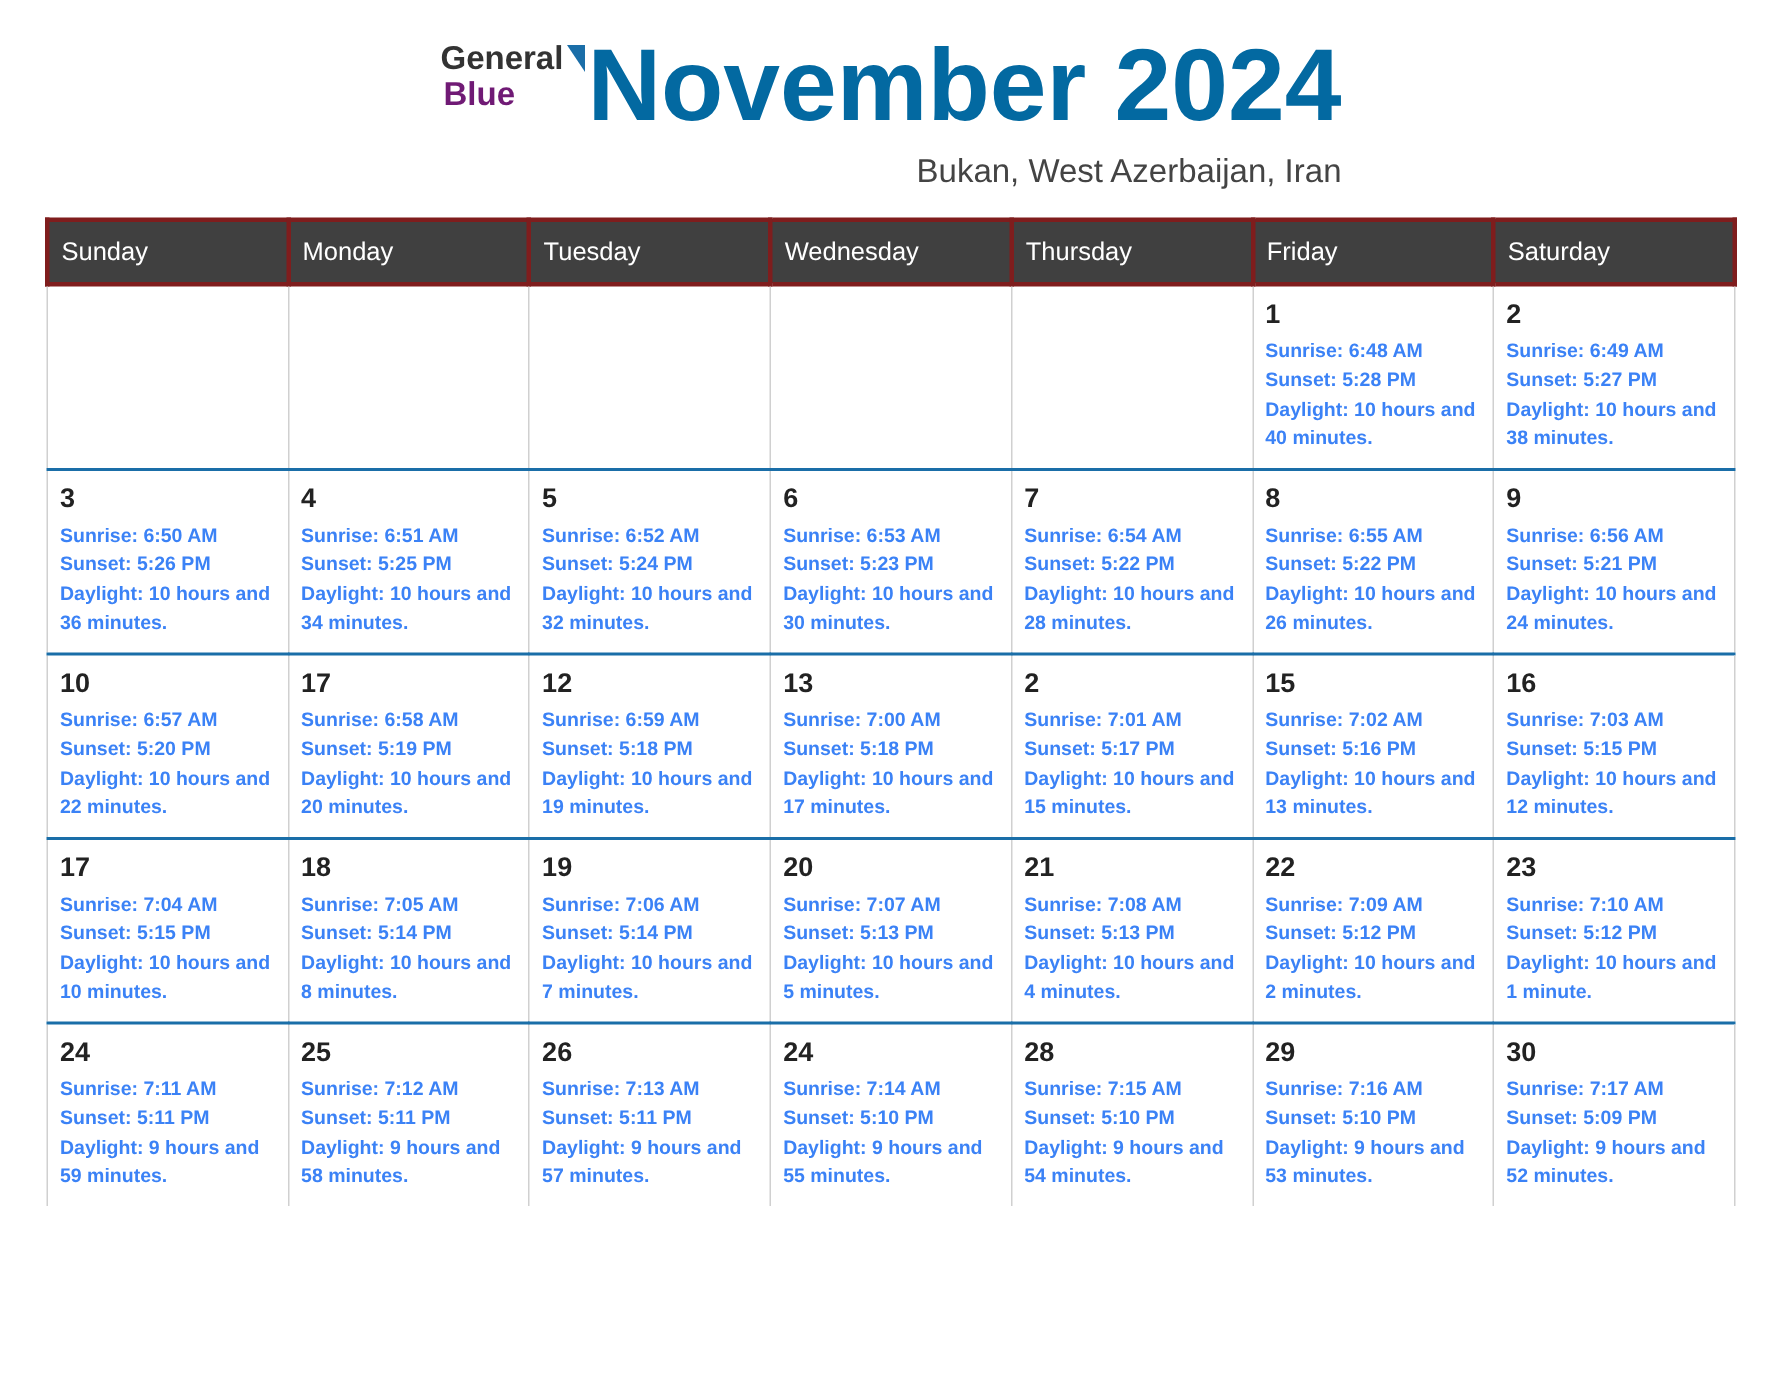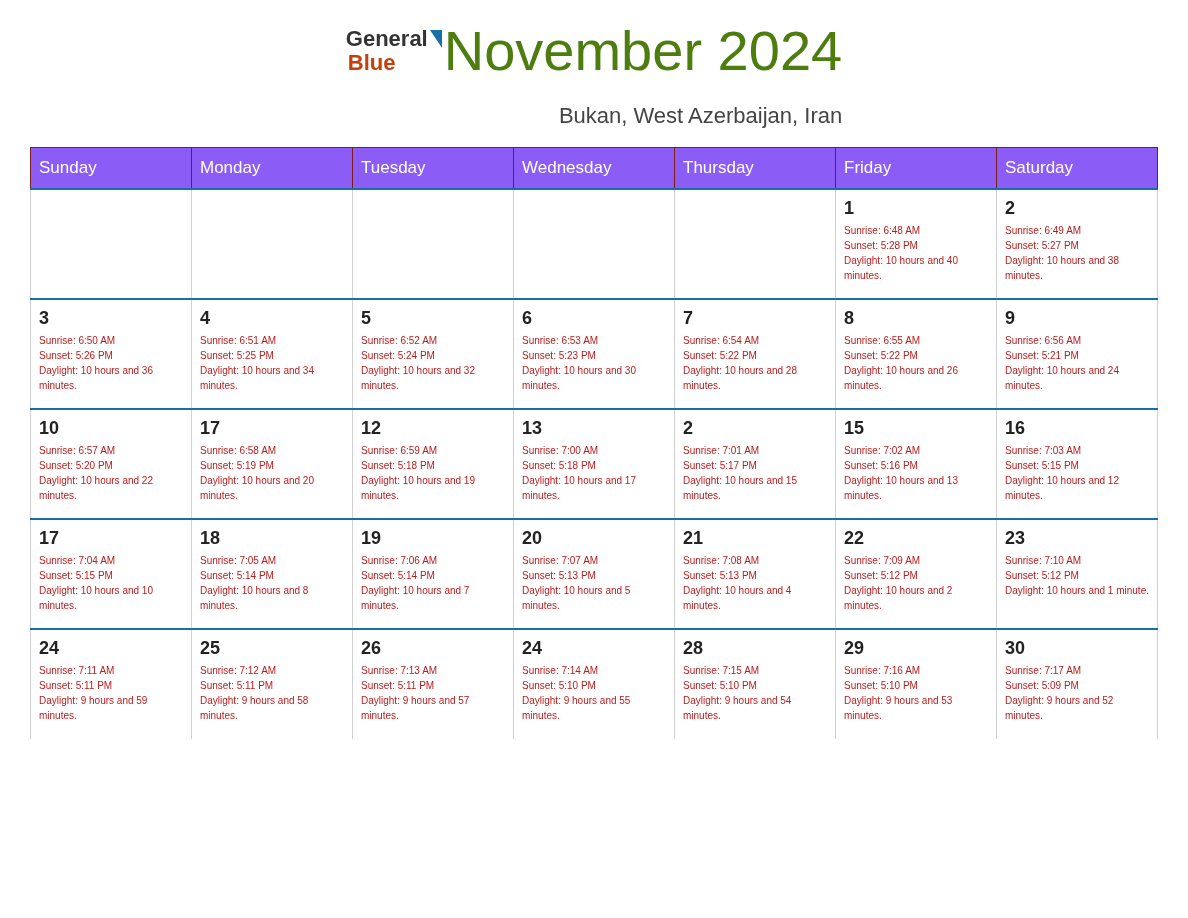--- a/index.html
+++ b/index.html
@@ -38,51 +38,51 @@
       border-left: 12px solid transparent;
       border-right: 0px solid transparent;
       border-top: 18px solid #1a6ea8;
       margin-left: 2px;
       margin-right: 2px;
       display: inline-block;
     }
     .logo-bottom {
       font-size: 22px;
       font-weight: bold;
-      color: #c2410c;
+      color: #701a75;
       margin-top: -2px;
       margin-left: 2px;
     }
     .title-area {
       text-align: right;
     }
     .month-title {
-      font-size: 56px;
-      font-weight: normal;
-      color: #4d7c0f;
+      font-size: 68px;
+      font-weight: bold;
+      color: #0369a1;
       line-height: 1.1;
     }
     .location-title {
       font-size: 22px;
       color: #444;
-      margin-top: 21px;
+      margin-top: 6px;
     }
     .calendar-table {
       width: 100%;
       border-collapse: collapse;
       table-layout: fixed;
     }
     .calendar-table thead tr th {
-      background: #8b5cf6;
+      background: #404040;
       color: #fff;
       font-size: 17px;
       font-weight: normal;
       padding: 10px 8px;
       text-align: left;
-      border: 1px solid #7f1d1d;
+      border: 3px solid #7f1d1d;
     }
     .calendar-table tbody tr {
       border-top: 2px solid #1a6ea8;
     }
     .calendar-table tbody tr td {
       vertical-align: top;
       padding: 8px 8px 10px 8px;
       font-size: 13px;
       color: #333;
       border-left: 1px solid #d0d0d0;
@@ -94,23 +94,24 @@
       border-left: 1px solid #d0d0d0;
     }
     .day-number {
       font-size: 18px;
       font-weight: bold;
       color: #222;
       display: block;
       margin-bottom: 4px;
     }
     .day-detail {
-      font-size: 10px;
-      color: #b91c1c;
+      font-size: 13px;
+      color: #3b82f6;
       line-height: 1.5;
+      font-weight: bold;
     }
     .empty-cell {
       background: #f9f9f9;
     }
   </style>
 </head>
 <body>
 
 <div class="header-area">
   <div class="logo">

